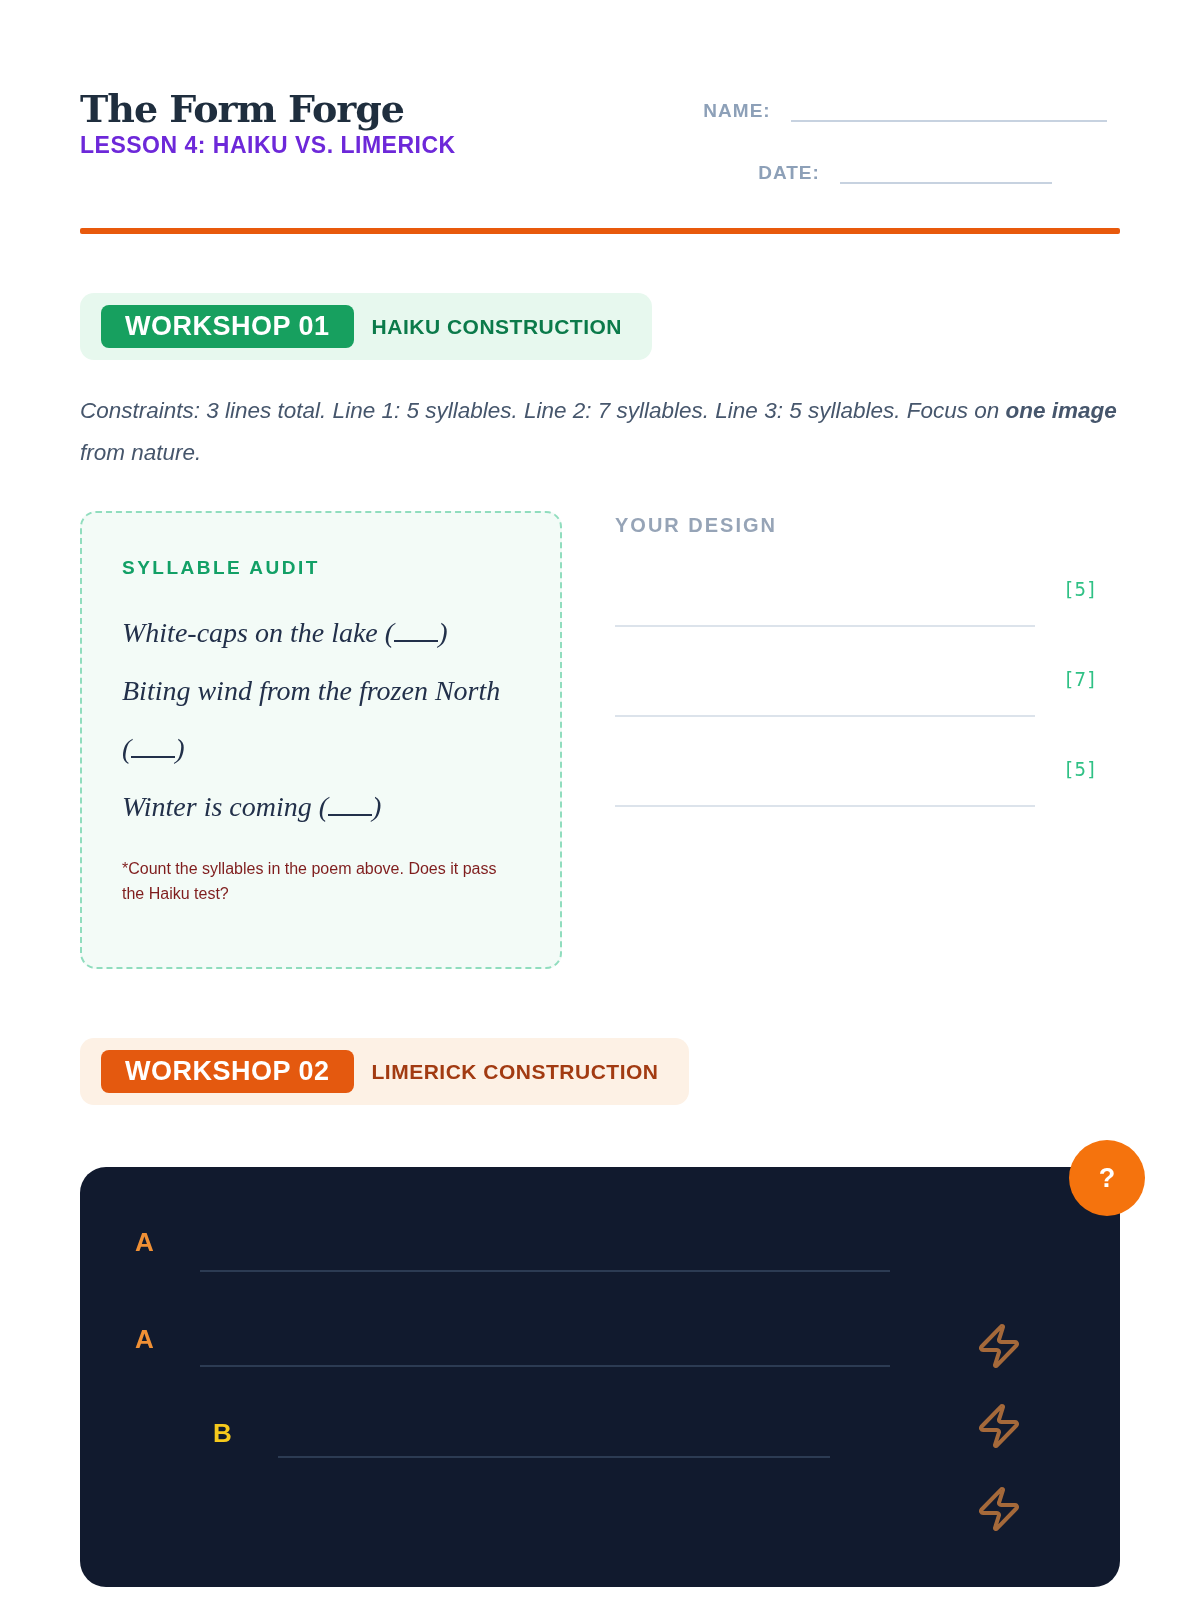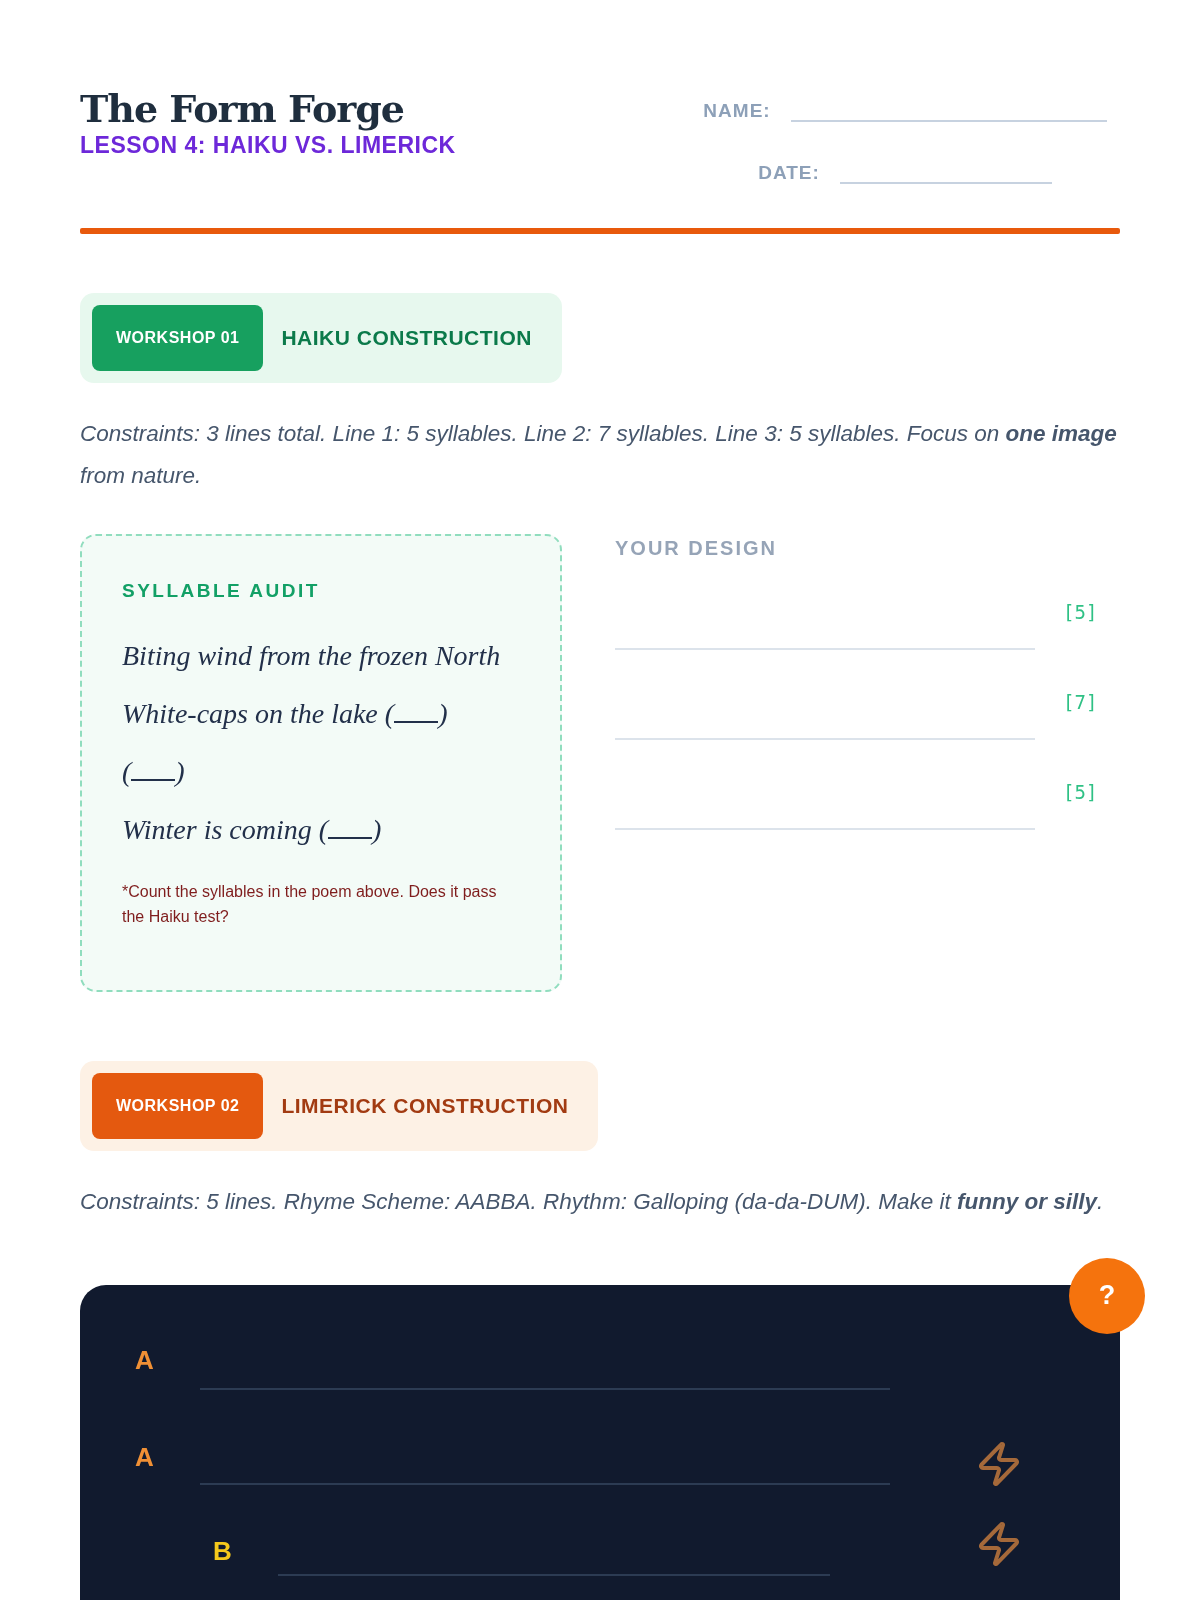--- a/index.html
+++ b/index.html
@@ -39,22 +39,22 @@
   .id-line.name { width: 316px; }
   .id-line.date { width: 212px; }
 
   .top-rule { margin-top: 44px; height: 6px; background: #e8590c; border-radius: 2px; }
 
   
   .ws-header { display: inline-flex; align-items: center; border-radius: 14px; padding: 12px; margin-top: 59px; }
   .ws-header.green { background: #e7f8ee; }
   .ws-header.orange { background: #fdf1e5; margin-top: 69px; }
   .ws-badge {
-    color: #ffffff; font-size: 16px; font-weight: 700; letter-spacing: 0.5px;
-    padding: 24px 24px; border-radius: 8px; white-space: nowrap;
+    color: #ffffff; font-size: 27px; font-weight: 700; letter-spacing: 0.5px;
+    padding: 6px 24px; border-radius: 8px; white-space: nowrap; margin-left: 9px;
   }
   .ws-badge.green { background: #17a05f; }
   .ws-badge.orange { background: #e4590f; }
   .ws-title { font-size: 21px; font-weight: 700; letter-spacing: 0.5px; margin: 0 18px 0 18px; white-space: nowrap; }
   .ws-title.green { color: #0b7a4a; }
   .ws-title.orange { color: #a23b12; }
 
   
   .constraints {
     margin-top: 30px;
@@ -157,22 +157,22 @@
 
   
   <p class="constraints"><span>Constraints: 3 lines total. Line 1: 5 syllables. Line 2: 7 syllables. Line 3: 5 syllables. Focus on </span><b>one image</b><span> from nature.</span></p>
 
   
   <div class="haiku-cols">
 
     <div class="audit-box">
       <div class="audit-title">SYLLABLE AUDIT</div>
       <div class="poem">
+        <div class="poem-line"><span>White-caps on the lake </span><span>(</span><span class="blank"></span><span>)</span></div>
         <div class="poem-line"><span>Biting wind from the frozen North</span></div>
-        <div class="poem-line"><span>White-caps on the lake </span><span>(</span><span class="blank"></span><span>)</span></div>
         <div class="poem-line"><span></span><span>(</span><span class="blank"></span><span>)</span></div>
         <div class="poem-line"><span>Winter is coming </span><span>(</span><span class="blank"></span><span>)</span></div>
       </div>
       <div class="audit-footnote">*Count the syllables in the poem above. Does it pass the Haiku test?</div>
     </div>
 
     <div class="design-col">
       <div class="design-title">YOUR DESIGN</div>
       <div class="design-row">
         <div class="design-line"></div>
@@ -189,21 +189,20 @@
     </div>
   </div>
 
   
   <div class="ws-header orange">
     <span class="ws-badge orange">WORKSHOP 02</span>
     <span class="ws-title orange">LIMERICK CONSTRUCTION</span>
   </div>
 
   
-  <p class="constraints"><span>Constraints: 5 lines. Rhyme Scheme: AABBA. Rhythm: Galloping (da-da-DUM). Make it </span><b>funny or silly</b><span>.</span></p>
 
   
   <div class="limerick-panel">
     <div class="help-button">?</div>
 
     <div class="rhyme-label a" style="left:55px; top:60px;">A</div>
     <div class="panel-line" style="left:120px; top:103px; width:690px;"></div>
 
     <div class="rhyme-label a" style="left:55px; top:157px;">A</div>
     <div class="panel-line" style="left:120px; top:198px; width:690px;"></div>

